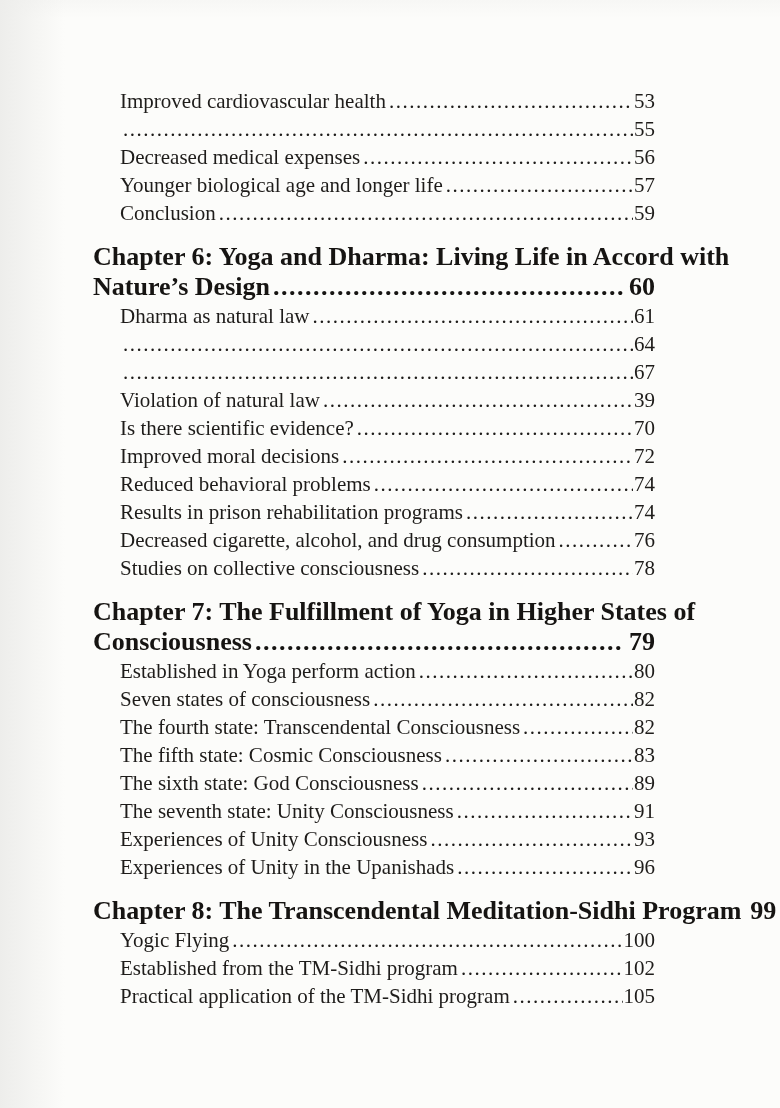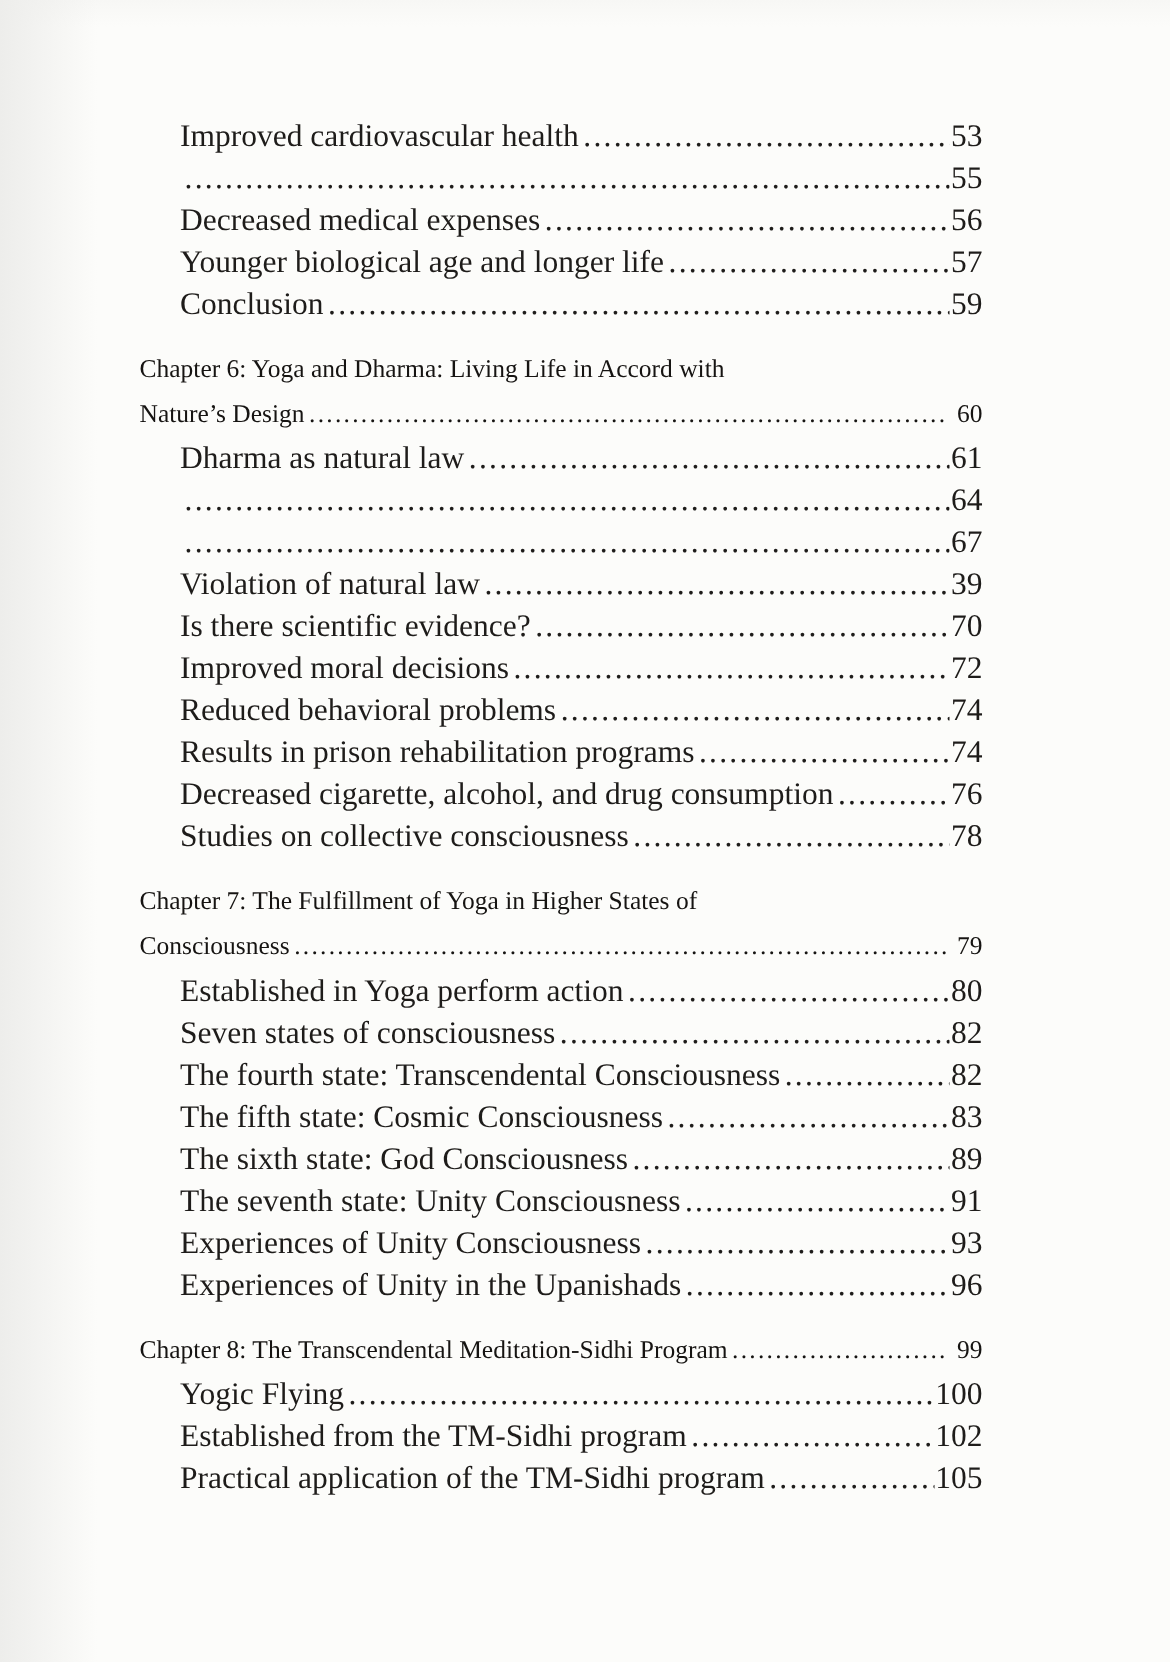--- a/index.html
+++ b/index.html
@@ -20,21 +20,21 @@
     height: 1108px;
     
     background:
       linear-gradient(to right, #ededeb 0px, rgba(255,255,255,0) 65px),
       linear-gradient(to bottom, #f7f7f5 0px, rgba(255,255,255,0) 18px),
       #fcfcfa;
   }
   .toc {
     position: absolute;
     left: 93px;
-    top: 76px;
+    top: 87px;
     width: 562px; 
   }
   .row {
     display: flex;
     align-items: baseline;
     line-height: 28px;
     font-size: 21px;
     white-space: nowrap;
   }
   .row .label {
@@ -53,22 +53,22 @@
     flex: 0 0 auto;
   }
   
   .row.item {
     padding-left: 27px;
   }
   
   .row.chapter-start,
   .row.chapter-cont,
   .row.chapter-full {
-    font-weight: normal;
-    font-size: 17px;
+    font-weight: bold;
+    font-size: 26px;
     color: #161412;
     line-height: 30px;
   }
   .row.chapter-start,
   .row.chapter-full {
     margin-top: 15px;
   }
   .row.chapter-cont .page-num,
   .row.chapter-full .page-num {
     padding-left: 5px;

